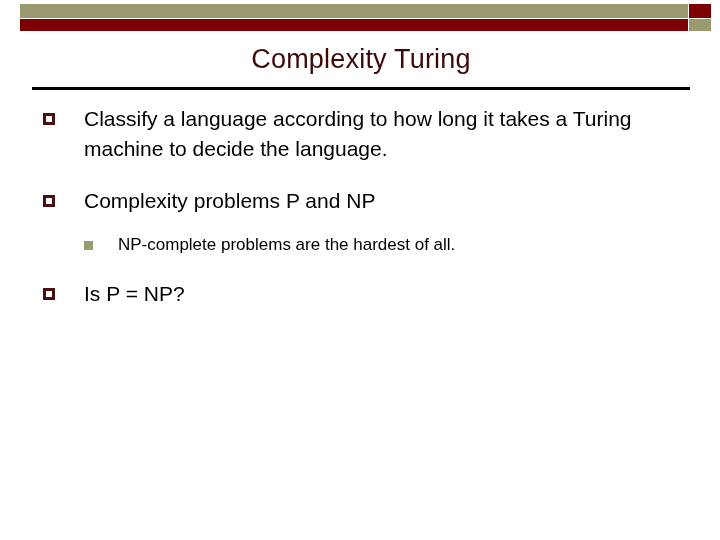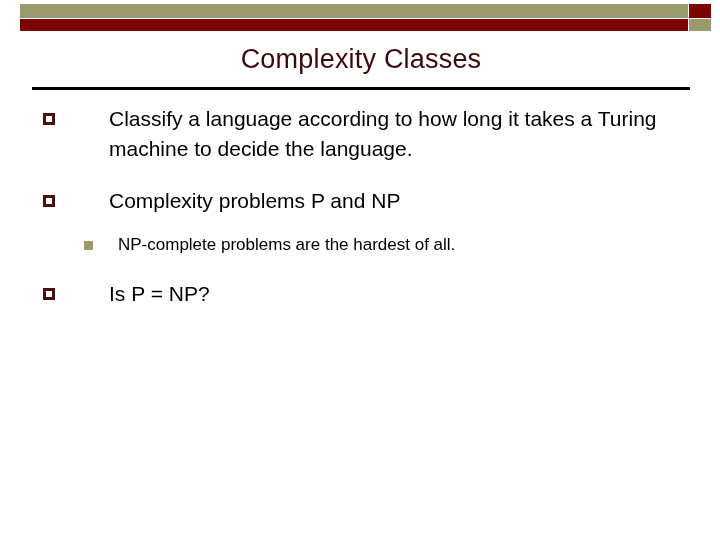--- a/index.html
+++ b/index.html
@@ -93,21 +93,20 @@
     width: 720px;
     height: 360px;
   }
 
   .bullet-l1 {
     position: relative;
     display: flex;
     align-items: flex-start;
     margin: 0 0 0 0;
     padding: 0;
-    gap: 25px;
   }
 
   .marker-l1 {
     flex: 0 0 auto;
     width: 12px;
     height: 12px;
     box-sizing: border-box;
     border: 3px solid #4a1010;
     background: transparent;
     margin-left: 43px;
@@ -161,21 +160,21 @@
 
 <div class="slide">
 
   <div class="header-deco">
     <div class="bar-khaki-top"></div>
     <div class="bar-maroon-bot"></div>
     <div class="sq-maroon-tr"></div>
     <div class="sq-khaki-br"></div>
   </div>
 
-  <div class="title">Complexity Classes</div>
+  <div class="title">Complexity Turing</div>
   <div class="title-rule"></div>
 
   <div class="body-area">
 
     <div class="bullet-l1">
       <span class="marker-l1"></span>
       <span class="text-l1">Classify a language according to how long it takes a Turing machine to decide the language.</span>
     </div>
 
     <div class="spacer-a"></div>

